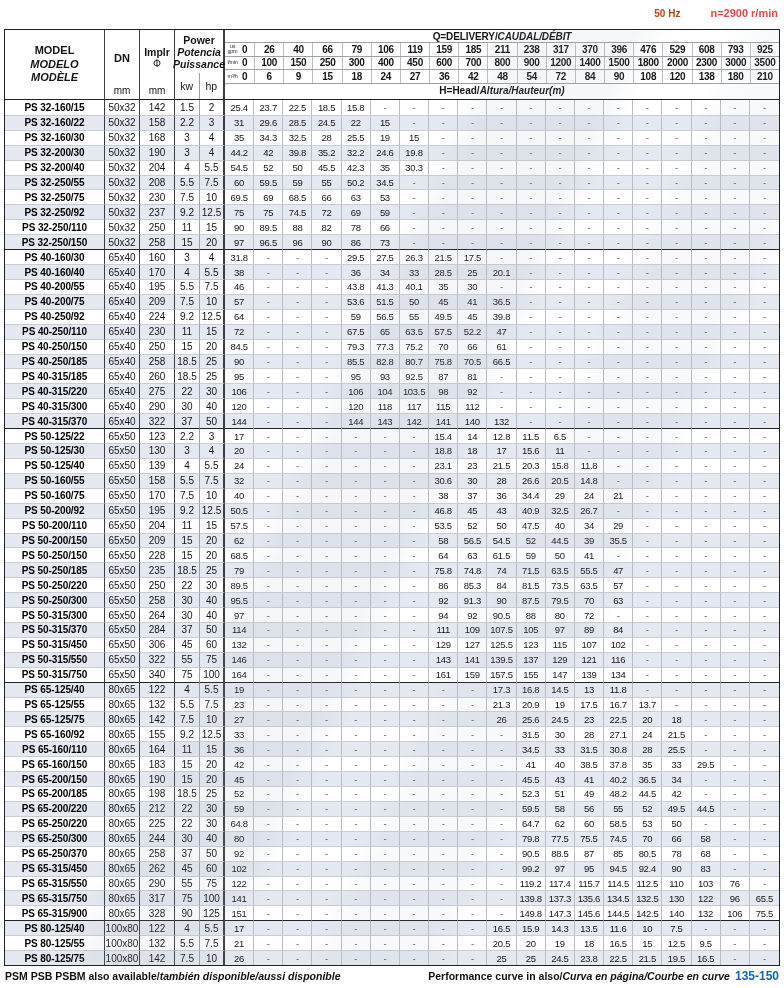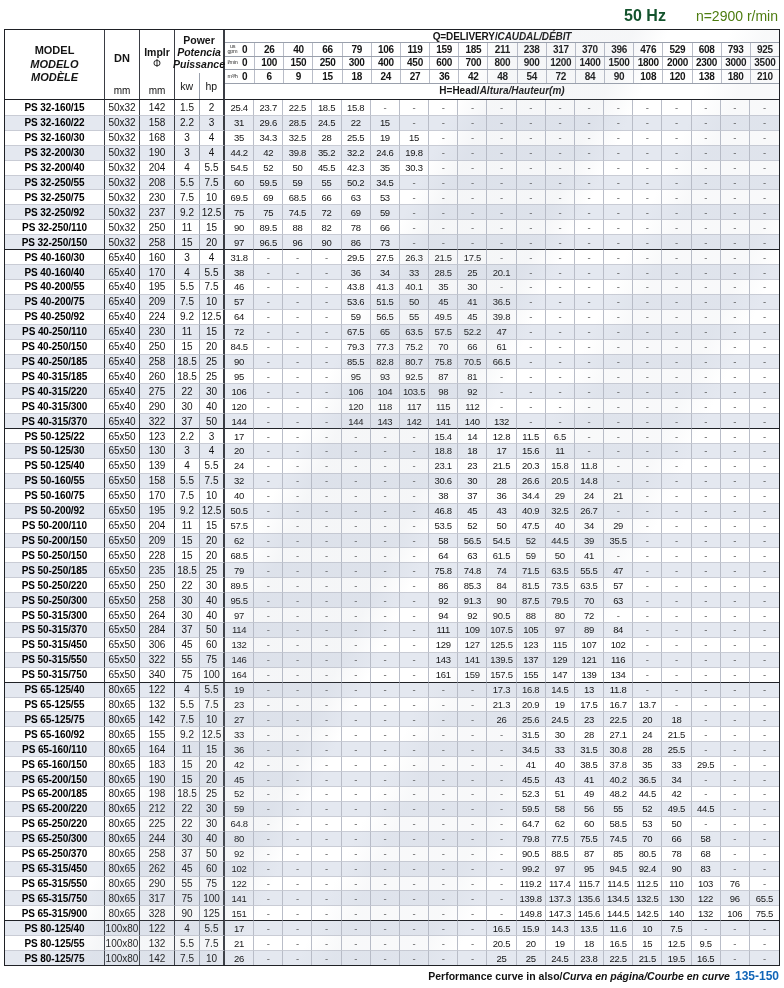--- a/index.html
+++ b/index.html
@@ -1,21 +1,21 @@
 <!DOCTYPE html>
 <html><head>
 <meta charset="utf-8">
 <style>
   html,body{margin:0;padding:0;}
   body{width:784px;height:988px;background:#fff;font-family:"Liberation Sans",sans-serif;position:relative;overflow:hidden;color:#141414;}
   .titlebar{position:absolute;top:7px;left:5px;right:6px;display:flex;align-items:baseline;}
   .title{font-size:13.5px;font-weight:bold;color:#1266b8;letter-spacing:-0.2px;white-space:nowrap;}
   .title .it{font-style:italic;}
-  .freq{margin-left:auto;font-size:16px;font-weight:bold;color:#14532d;}
-  .speed{margin-left:30px;font-size:14px;font-weight:normal;color:#4d7c0f;}
+  .freq{margin-left:auto;font-size:10px;font-weight:bold;color:#c2410c;}
+  .speed{margin-left:30px;font-size:11px;font-weight:bold;color:#ef4444;}
 
   .tblwrap{position:absolute;left:4px;top:29px;width:776px;height:937px;border:1.5px solid #1f2126;box-sizing:border-box;background:#fff;}
   .tgrid{width:100%;height:100%;display:grid;grid-template-columns:100px 35px 35px 25px 25px repeat(19,1fr);grid-template-rows:70px repeat(58,1fr);}
 
   .hc{box-sizing:border-box;border-right:1px solid #3a3d44;border-bottom:1.5px solid #1f2126;display:flex;flex-direction:column;align-items:center;background:#fff;}
   .h-model{justify-content:center;font-weight:bold;font-size:11px;line-height:13.5px;}
   .h-model .it{font-style:italic;}
   .hmain{flex:1;display:flex;flex-direction:column;align-items:center;justify-content:center;}
   .hunit{font-size:10px;padding-bottom:3px;}
   .h-dn .hmain{font-weight:bold;font-size:11px;}
@@ -1681,14 +1681,15 @@
       <div class="dc head alt">21.5</div>
       <div class="dc head alt">19.5</div>
       <div class="dc head alt">16.5</div>
       <div class="dc head dash alt">-</div>
       <div class="dc head dash last alt">-</div>
     </div>
   <div class="wm"></div>
 </div>
 
 <div class="footer">
+  <span><span>PSM PSB PSBM also available/</span><span class="it">también disponible/aussi disponible</span></span>
   <span class="f-right"><span>Performance curve in also/</span><span class="it">Curva en página/Courbe en curve</span><span class="page-range">135-150</span></span>
 </div>
 
 </body></html>

